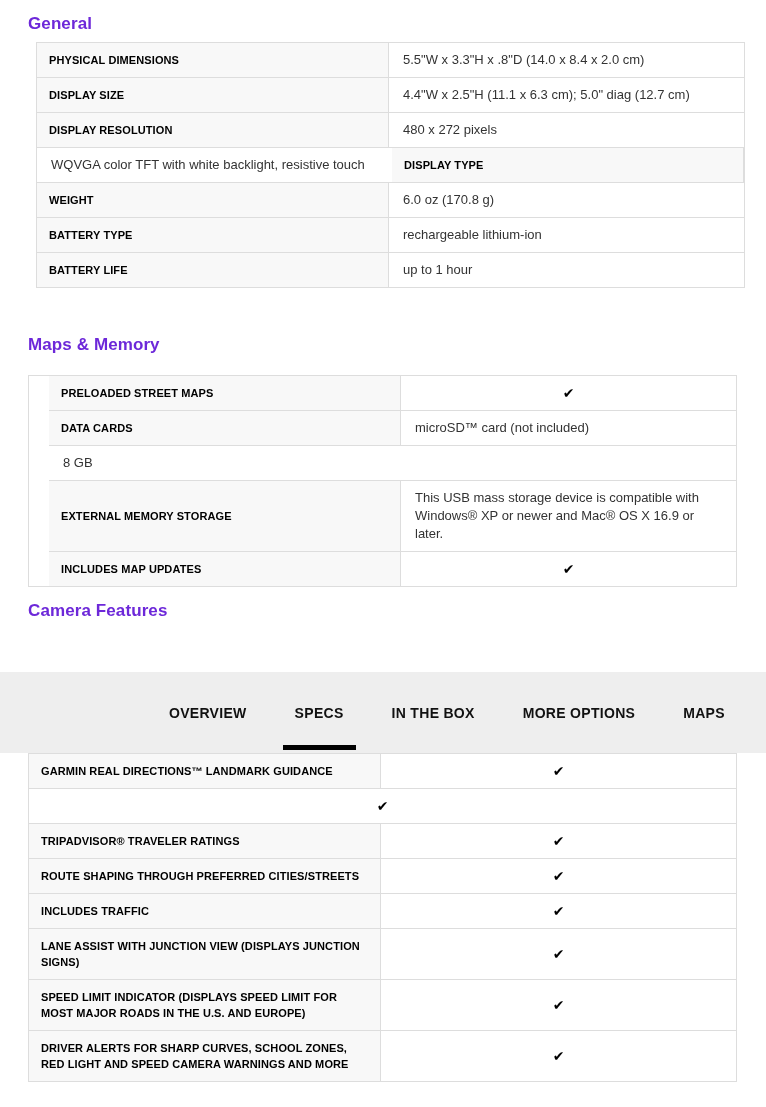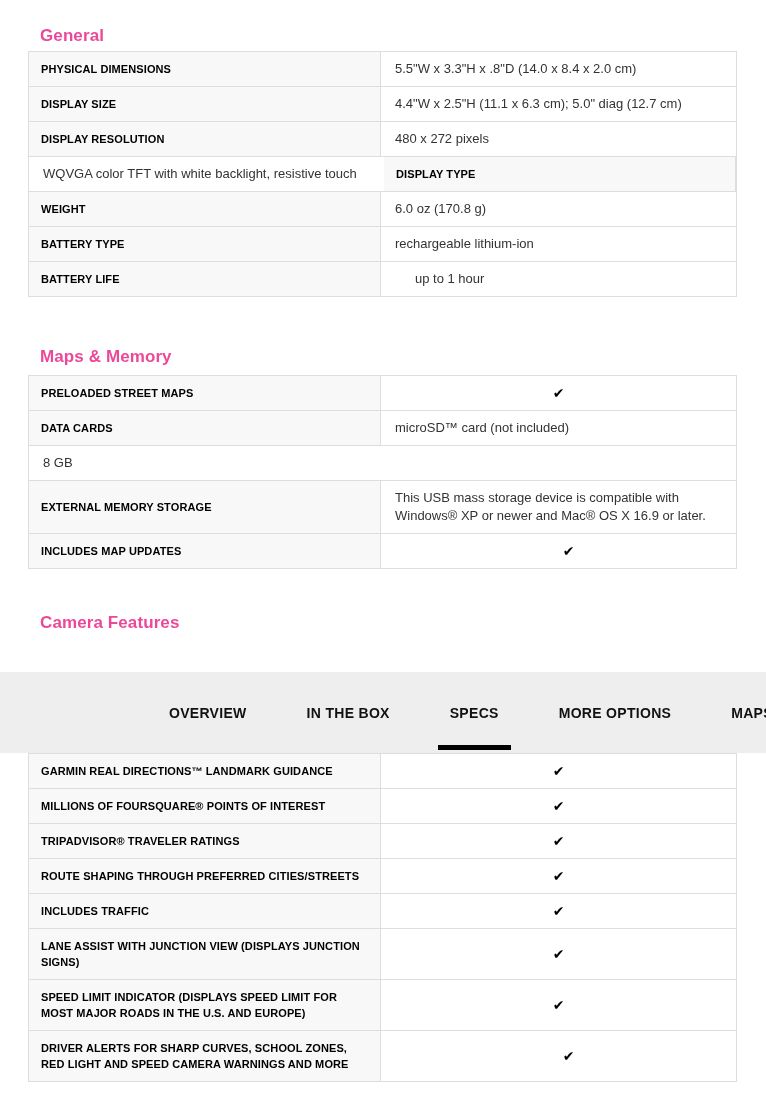--- a/index.html
+++ b/index.html
@@ -3,38 +3,38 @@
 <meta charset="utf-8">
 <style>
   html,body{margin:0;padding:0;}
   body{
     width:766px;height:1107px;position:relative;overflow:hidden;
     background:#ffffff;
     font-family:"Liberation Sans","DejaVu Sans",sans-serif;
   }
   .abs{position:absolute;left:28px;width:709px;box-sizing:border-box;}
   h2.heading{
-    margin:12px;font-size:17px;line-height:20px;font-weight:bold;color:#ec4899;
+    margin:0;font-size:17px;line-height:20px;font-weight:bold;color:#6d28d9;
     letter-spacing:0.1px;
   }
   #h-general{top:14px;}
-  #t-general{top:51px;}
+  #t-general{top:42px;margin-left:8px;}
   #h-maps{top:335px;}
-  #t-maps{top:375px;}
+  #t-maps{top:375px;padding-left:20px;}
   #h-camera{top:601px;}
   #t-camera{top:672px;margin-top:38px;}
   #t-features{top:753px;}
 
   .spec-table{
     border:1px solid var(--table-border,#ddd);
     background:#fff;
     z-index:1;
   }
   .row{display:flex;border-bottom:1px solid var(--table-border,#ddd);}
-  .row:last-child{border-bottom:none;gap:20px;}
+  .row:last-child{border-bottom:none;}
   .cell{box-sizing:border-box;min-height:34px;display:flex;align-items:center;}
   .cell.label{
     width:352px;flex:0 0 352px;
     background:var(--label-cell-background,#f8f8f8);
     border-right:1px solid var(--table-border,#ddd);
     padding:9px 12px;
     font-size:11px;line-height:16px;font-weight:bold;color:#000;
     letter-spacing:0.1px;
   }
   .cell.value{
@@ -45,21 +45,21 @@
   .cell.value.check{font-size:14px;color:#000;font-weight:bold;
     font-family:"DejaVu Sans",sans-serif;}
 
   .navbar{
     position:absolute;top:672px;left:0;width:766px;height:81px;
     background:var(--nav-background,#eeeeee);
     z-index:5;
   }
   .tabs{
     display:flex;height:100%;box-sizing:border-box;
-    padding-left:157px;gap:36px;align-items:stretch;
+    padding-left:157px;gap:24px;align-items:stretch;
   }
   .tab{
     position:relative;display:flex;align-items:center;
     padding:0 12px;
     font-size:14px;font-weight:bold;color:#111;letter-spacing:0.3px;
     white-space:nowrap;cursor:pointer;
   }
   .tab-underline{display:none;}
   .tab.active .tab-underline{
     display:block;position:absolute;left:0;right:0;bottom:3px;height:5px;
@@ -128,34 +128,33 @@
 <div id="t-camera" class="abs spec-table">
     <div class="row">
       <div class="cell label">BACKUP CAMERA COMPATIBLE</div>
       <div class="cell value">yes (BC™ 20)</div>
     </div>
   </div>
 
 <div class="navbar">
   <div class="tabs">
       <div class="tab">OVERVIEW</div>
+      <div class="tab active">SPECS<span class="tab-underline"></span></div>
       <div class="tab">IN THE BOX</div>
-      <div class="tab active">SPECS<span class="tab-underline"></span></div>
       <div class="tab">MORE OPTIONS</div>
       <div class="tab">MAPS</div>
     </div>
 </div>
 
 <div id="t-features" class="abs spec-table">
     <div class="row">
       <div class="cell label">GARMIN REAL DIRECTIONS™ LANDMARK GUIDANCE</div>
       <div class="cell value center check">✔</div>
     </div>
     <div class="row">
-      <div class="cell label">MILLIONS OF FOURSQUARE® POINTS OF INTEREST</div>
       <div class="cell value center check">✔</div>
     </div>
     <div class="row">
       <div class="cell label">TRIPADVISOR® TRAVELER RATINGS</div>
       <div class="cell value center check">✔</div>
     </div>
     <div class="row">
       <div class="cell label">ROUTE SHAPING THROUGH PREFERRED CITIES/STREETS</div>
       <div class="cell value center check">✔</div>
     </div>

